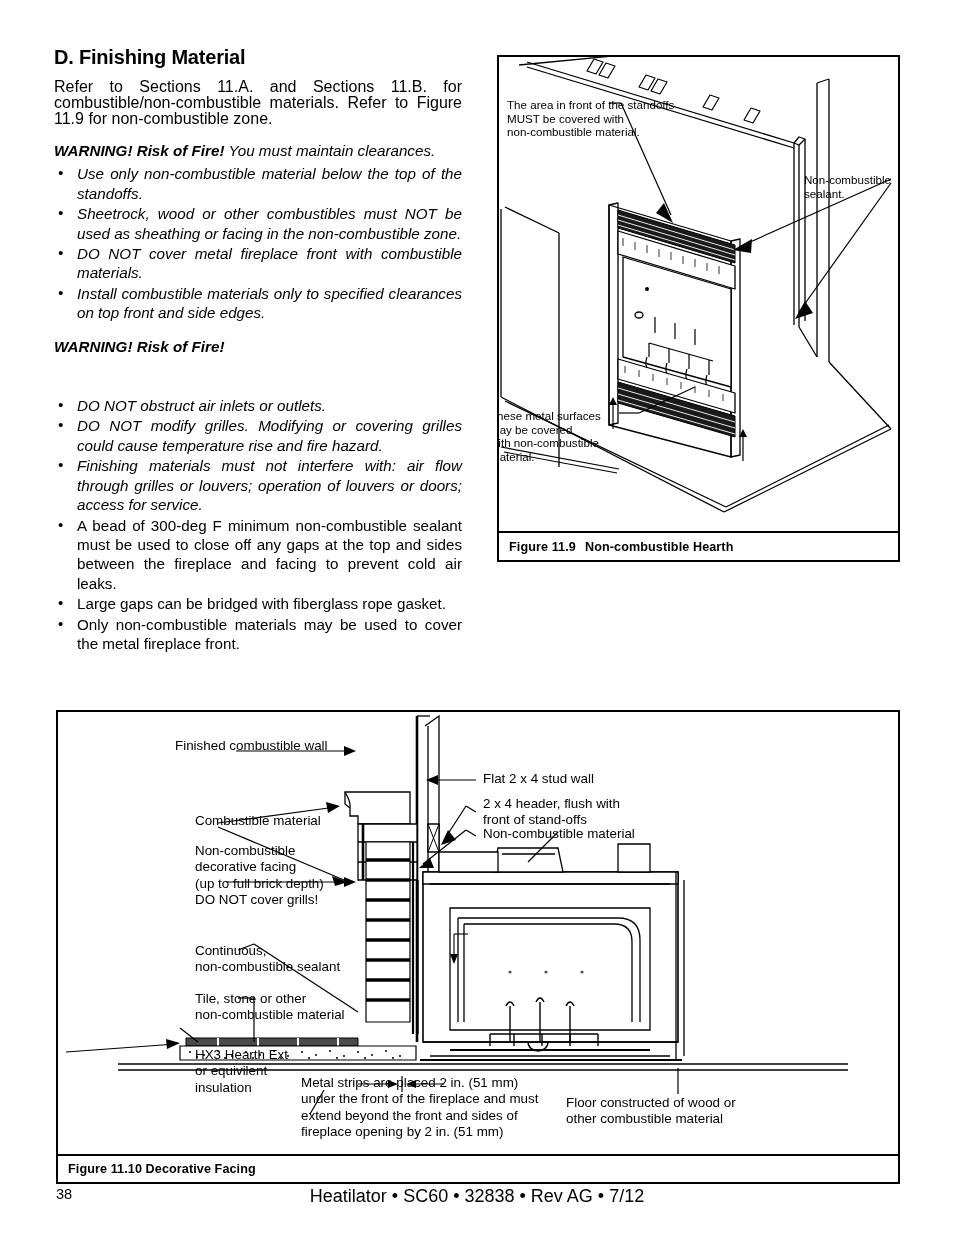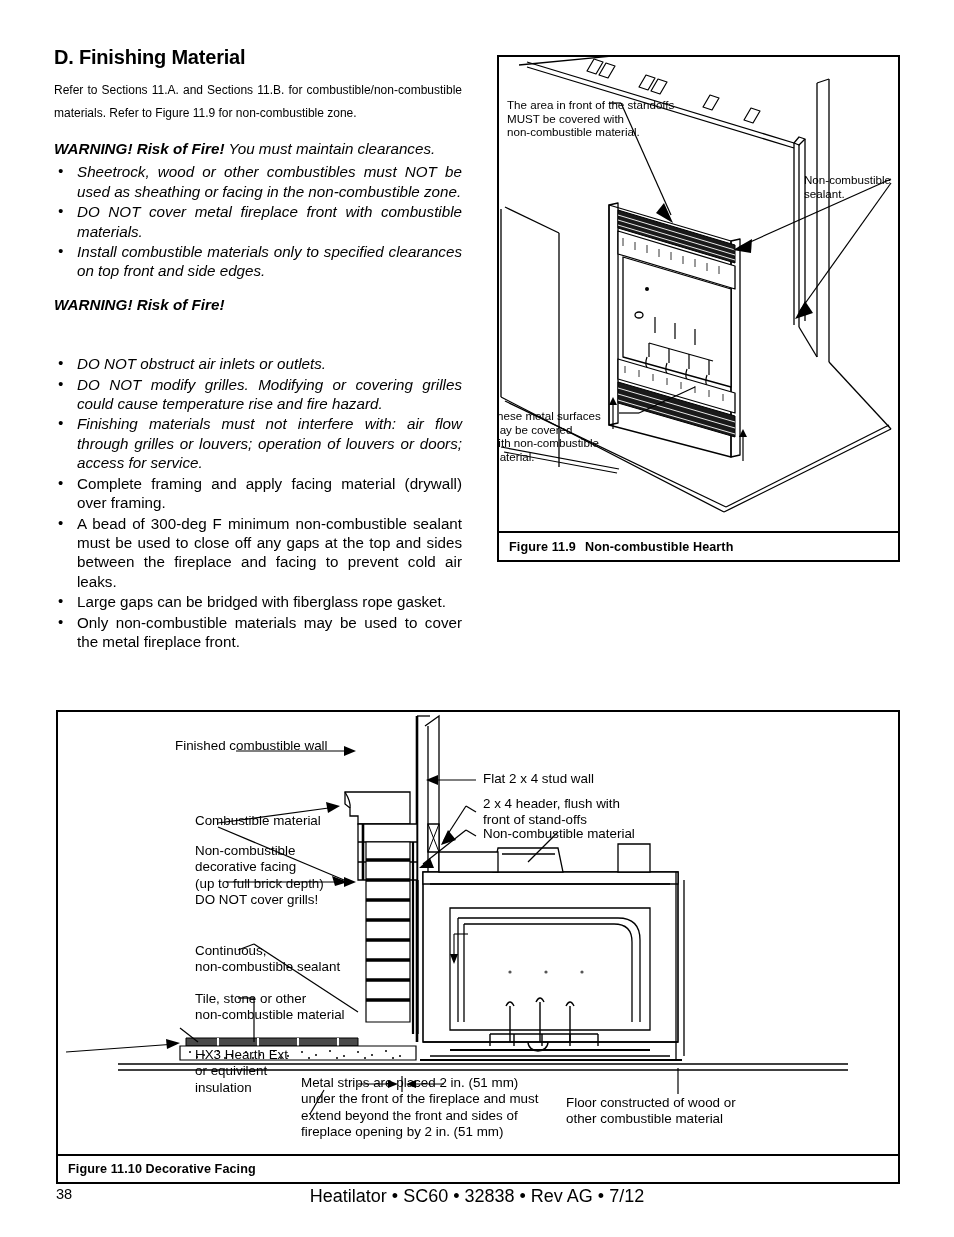--- a/index.html
+++ b/index.html
@@ -10,21 +10,21 @@
     -webkit-font-smoothing:antialiased;
   }
   .page{position:absolute;inset:0;}
 
   
   .col-left{position:absolute;left:54px;top:46px;width:408px;}
   h1.sect-title{
     font-size:20px;font-weight:bold;margin:0 0 10px 0;letter-spacing:-0.2px;
   }
   p.body{
-    font-size:12px;line-height:23px;margin:8px 0 14px 0;text-align:justify;
+    font-size:16px;line-height:16px;margin:8px 0 14px 0;text-align:justify;
   }
   .warn-head{
     font-size:15.2px;line-height:19.4px;margin:0 0 4px 0;
     font-style:italic;font-weight:bold;
   }
   .warn-head .norm{font-weight:normal;}
   ul.blist{list-style:none;margin:0 0 14px 0;padding:0;}
   ul.blist li{
     position:relative;padding-left:23px;
     font-size:15.2px;line-height:19.4px;margin:0 0 1px 0;
@@ -63,35 +63,35 @@
 
   <div class="col-left">
 
     <h1 class="sect-title">D. Finishing Material</h1>
 
     <p class="body">Refer to Sections 11.A. and Sections 11.B. for combustible/non-combustible materials. Refer to Figure 11.9 for non-combustible zone.</p>
 
     <p class="warn-head"><span>WARNING! Risk of Fire!</span><span class="norm"> You must maintain clearances.</span></p>
 
     <ul class="blist ital">
+      <li><b></b><span>Use only non-combustible material below the top of the standoffs.</span></li>
       <li><b></b><span>Sheetrock, wood or other combustibles must NOT be used as sheathing or facing in the non-combustible zone.</span></li>
       <li><b>DO NOT</b><span> cover metal fireplace front with combustible materials.</span></li>
       <li><b></b><span>Install combustible materials only to specified clearances on top front and side edges.</span></li>
     </ul>
 
     <p class="warn-head"><span>WARNING! Risk of Fire!</span><span class="norm"></span></p>
 
     <ul class="blist ital" style="margin-bottom:1px;">
       <li class="nojust"><b>DO NOT</b><span> obstruct air inlets or outlets.</span></li>
       <li><b>DO NOT</b><span> modify grilles. Modifying or covering grilles could cause temperature rise and fire hazard.</span></li>
       <li><b></b><span>Finishing materials must not interfere with: air flow through grilles or louvers; operation of louvers or doors; access for service.</span></li>
     </ul>
 
     <ul class="blist">
-      <li>Complete framing and apply facing material (drywall) over framing.</li>
       <li>A bead of 300-deg F minimum non-combustible sealant must be used to close off any gaps at the top and sides between the fireplace and facing to prevent cold air leaks.</li>
       <li>Large gaps can be bridged with fiberglass rope gasket.</li>
       <li>Only non-combustible materials may be used to cover the metal fireplace front.</li>
     </ul>
   </div>
 
   <div class="figbox" id="fig119">
 
     <svg width="395" height="499" viewBox="0 0 395 499">
       <g fill="none" stroke="#000" stroke-width="1.3" stroke-linejoin="round">

